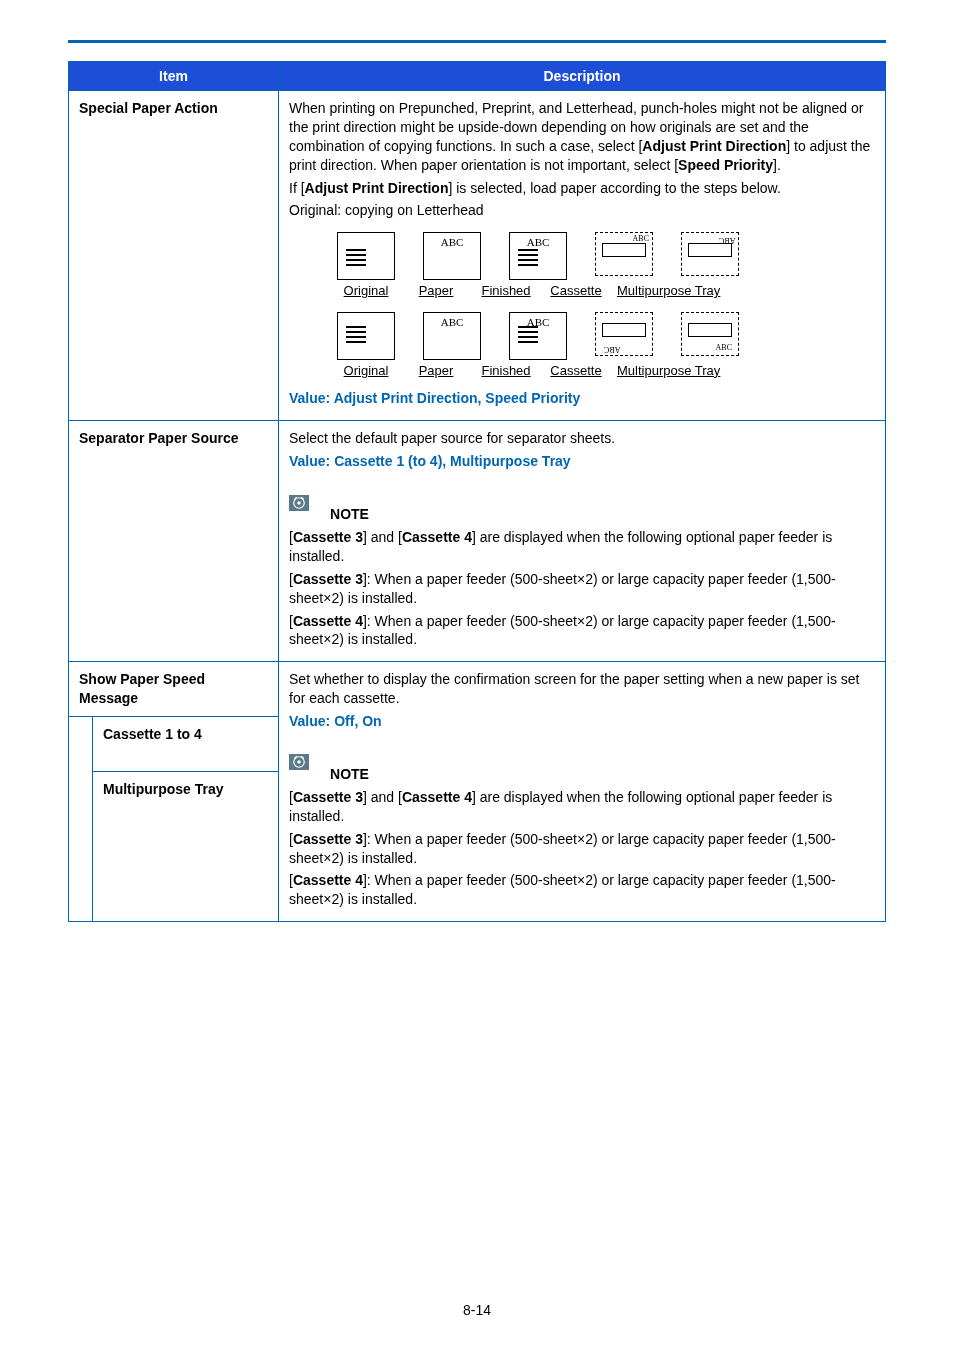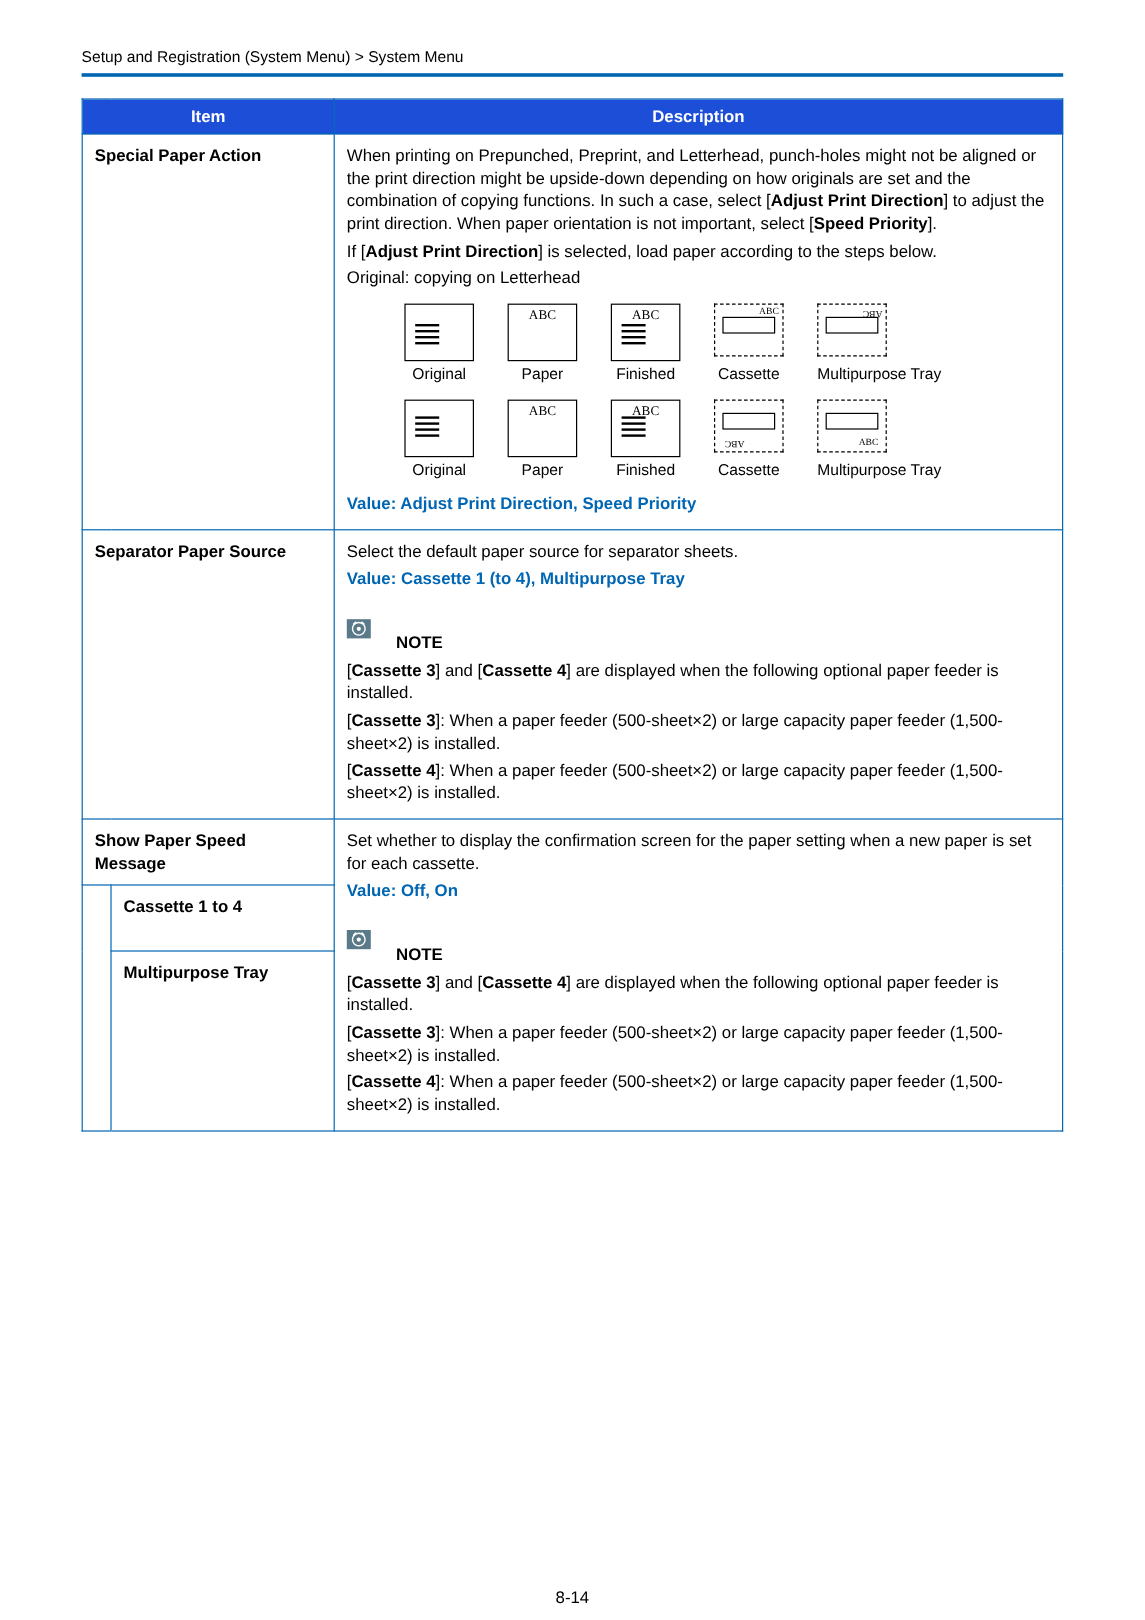--- a/index.html
+++ b/index.html
@@ -112,38 +112,38 @@
     font-family: "Times New Roman", Times, serif;
     font-size: 8px;
     position: absolute;
   }
   .inner-rect {
     position: absolute;
     border: 1px solid #000;
   }
   .caption-row {
     display: flex;
-    gap: 28px;
+    gap: 12px;
     margin: 0 48px 10px 48px;
+    text-decoration: underline;
   }
   .caption-row span { width: 58px; text-align: center; font-size: 13px; }
   .caption-row span.wide { width: auto; min-width: 110px; text-align: left; }
   .pagenum {
     text-align: center;
     font-size: 14px;
     margin-top: 380px;
   }
   .cell-item-label { font-weight: bold; margin-left: 16px; }
   .para { margin: 0 0 4px 0; }
 </style>
 </head>
 <body>
 
 <div class="page">
-  <div class="breadcrumb">Setup and Registration (System Menu) &gt; System Menu</div>
   <div class="top-rule"></div>
 
   <table class="main">
     <colgroup>
       <col class="subcol-narrow">
       <col class="subcol-rest">
       <col>
     </colgroup>
     <thead>
       <tr>

